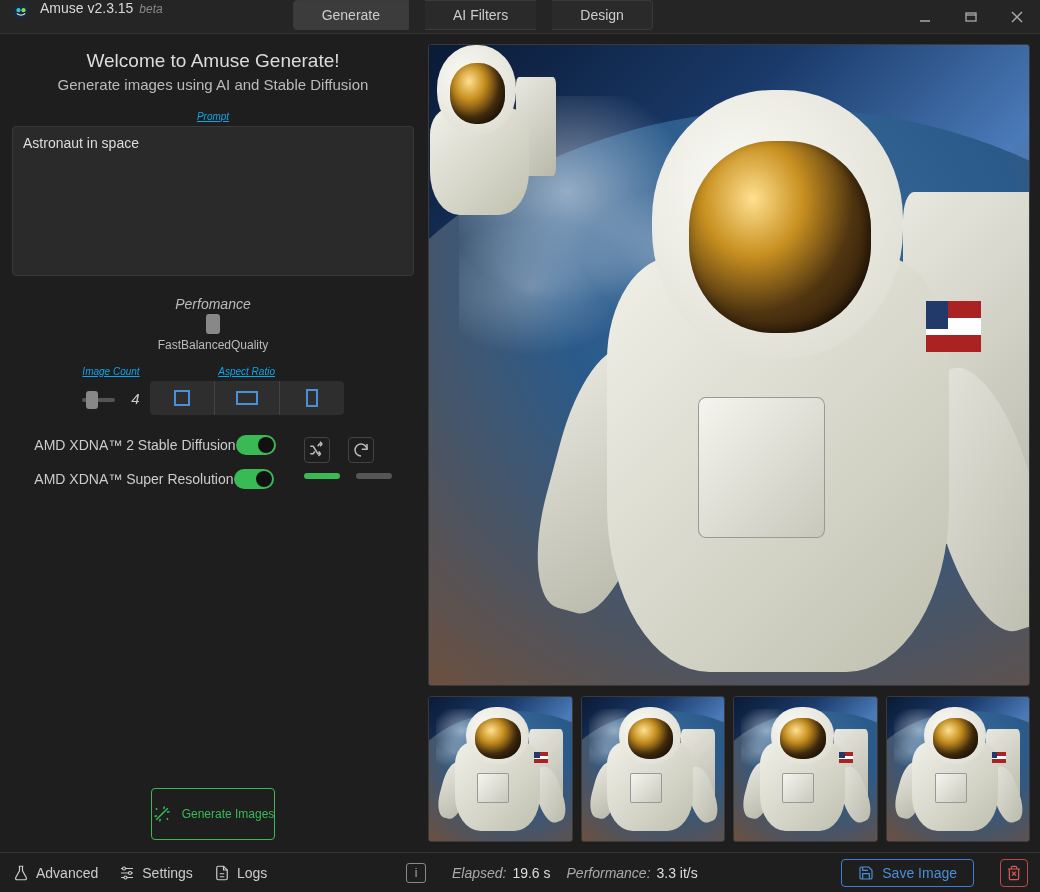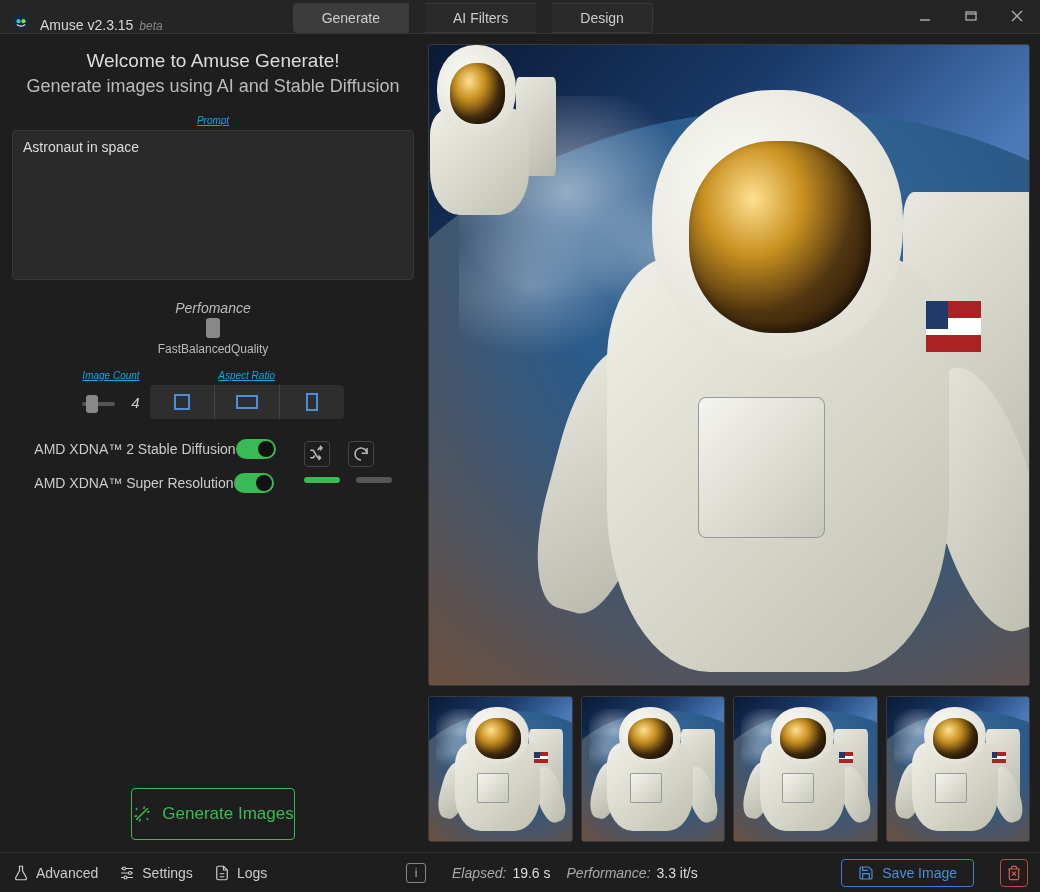--- a/index.html
+++ b/index.html
@@ -10,21 +10,21 @@
   font-family: 'Segoe UI', Tahoma, sans-serif;
   color: #c0c0c0;
   overflow: hidden;
 }
 
 
 .titlebar {
   height: 34px;
   background: #252525;
   display: flex;
-  align-items: flex-end;
+  align-items: flex-start;
   border-bottom: 1px solid #333;
 }
 .app-logo {
   width: 22px; height: 22px;
   margin: 0 8px 0 10px;
   display: flex; align-items: center; justify-content: center;
 }
 .app-logo svg { width: 20px; height: 20px; }
 .app-title { font-size: 14px; color: #d8d8d8; }
 .app-title .beta { color: #888; font-size: 12px; font-style: italic; margin-left: 2px; }
@@ -68,21 +68,21 @@
 }
 .preview-area {
   flex: 1;
   padding: 10px 10px 10px 2px;
   display: flex;
   flex-direction: column;
 }
 
 
 .welcome-title { text-align: center; font-size: 19px; color: #dcdcdc; margin-top: 4px; }
-.welcome-sub { text-align: center; font-size: 18px; color: #bbb; margin-top: 4px; margin-bottom: 18px; }
+.welcome-sub { text-align: center; font-size: 15px; color: #bbb; margin-top: 4px; margin-bottom: 18px; }
 
 .field-label { font-style: italic; font-size: 10px; color: #0ea5e9; margin-bottom: 4px; text-decoration: underline; }
 .prompt-box {
   width: 100%;
   height: 150px;
   background: #2a2a2a;
   border: 1px solid #383838;
   border-radius: 4px;
   color: #ddd;
   font-size: 14px;
@@ -177,21 +177,21 @@
 .pill.active { background: #3aba55; }
 
 .generate-btn {
   margin-top: auto;
   height: 52px;
   border: 1px solid #3aba55;
   border-radius: 4px;
   display: flex; align-items: center; justify-content: center;
   gap: 10px;
   color: #3aba55;
-  font-size: 17px;
+  font-size: 12px;
   cursor: pointer;
   background: transparent;
 }
 
 
 .main-output {
   flex: 1;
   background: #1a1a1a;
   border: 1px solid #3a3a3a;
   border-radius: 3px;

